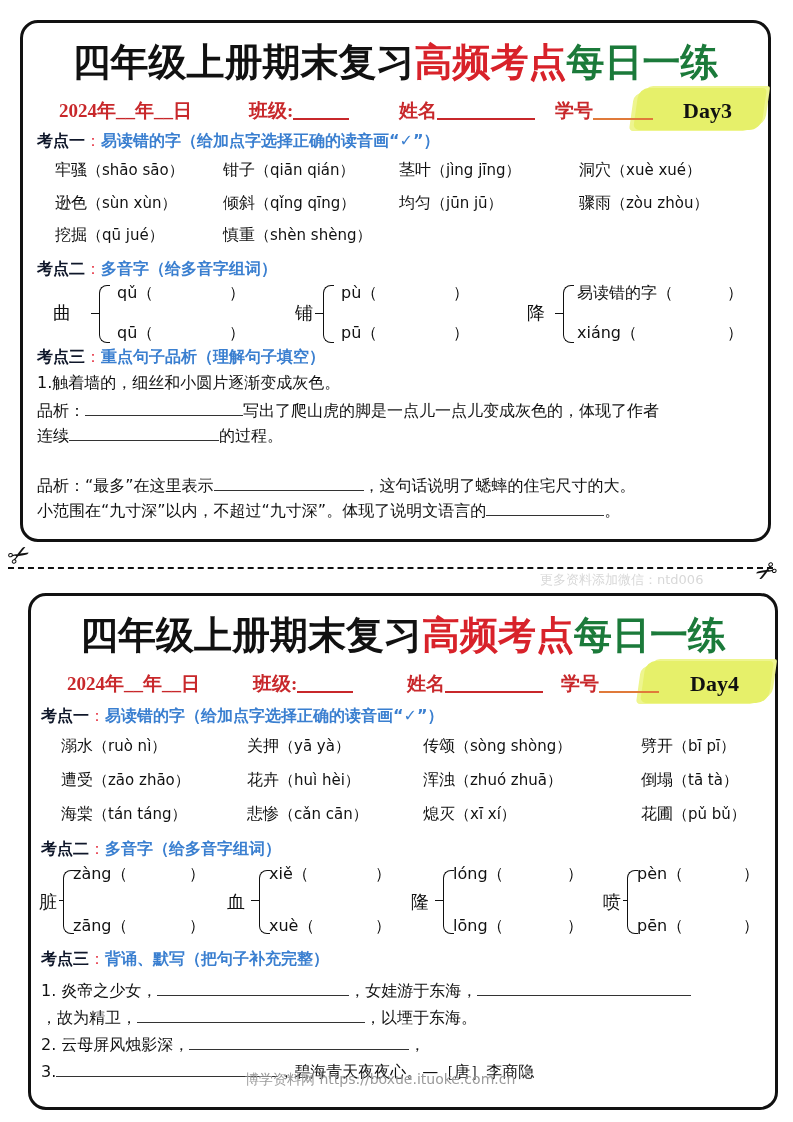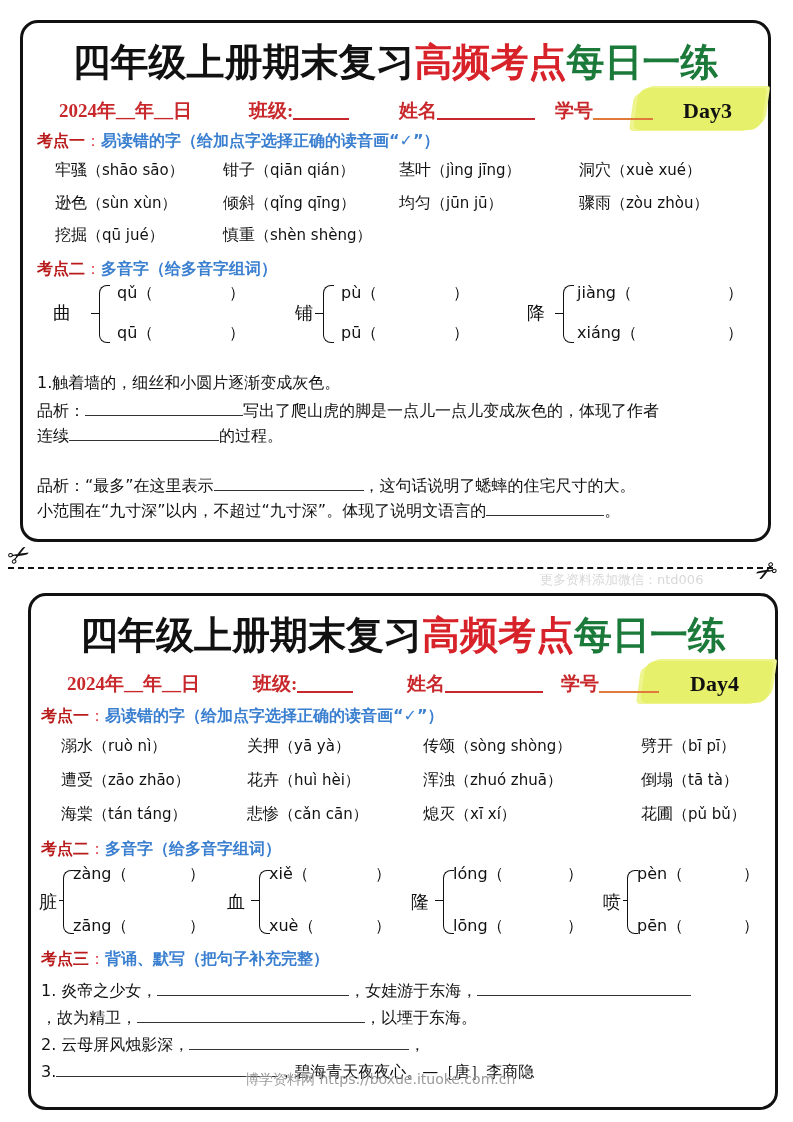--- a/index.html
+++ b/index.html
@@ -43,21 +43,21 @@
   }
   .day-label {
     position:absolute; right:36px; top:1px;
     font-family:"Liberation Serif", "DejaVu Serif", serif; font-weight:bold;
     font-size:22px; color:#111 !important;
   }
 
   .sec-head {
     position:absolute; left:14px; font-size:16px; font-weight:bold; white-space:nowrap;
   }
-  .sec-head .k { color:#b91c1c; }
+  .sec-head .k { color:#0f172a; }
   .sec-head .colon { color:#e8414f; font-weight:normal; }
   .sec-head .d { color:#3a7fd0; }
 
   .grid-row { position:absolute; left:32px; font-size:16px; white-space:nowrap; }
   .grid-row .cell { position:absolute; top:0; }
   .pin { font-family:"DejaVu Sans", sans-serif; font-size:15px; }
 
   .poly { position:absolute; font-size:16px; }
   .poly .ch { position:absolute; font-size:18px; }
   .poly .brace {
@@ -138,28 +138,31 @@
       <span class="rp" style="left:158px; top:2px">）</span>
     <span class="opt" style="left:46px; top:42px">pū（</span>
       <span class="rp" style="left:158px; top:42px">）</span>
     <span style="position:absolute;left:80px;top:2px;width:70px;height:18px"></span>
     <span style="position:absolute;left:80px;top:42px;width:70px;height:18px"></span>
   </div>
   <div class="poly" style="left:504px; top:258px; width:220px; height:64px;">
     <span class="ch" style="left:0; top:20px">降</span>
     <span class="tick" style="left:28px; top:32px"></span>
     <span class="brace" style="left:36px; top:4px; height:56px"></span>
-    <span class="opt" style="left:50px; top:2px">jiàng（</span>
+    <span class="opt" style="left:50px; top:2px">易读错的字（</span>
       <span class="rp" style="left:200px; top:2px">）</span>
     <span class="opt" style="left:50px; top:42px">xiáng（</span>
       <span class="rp" style="left:200px; top:42px">）</span>
     <span style="position:absolute;left:120px;top:2px;width:70px;height:18px"></span>
     <span style="position:absolute;left:120px;top:42px;width:70px;height:18px"></span>
   </div>
 
+  <div class="sec-head" style="top:324px">
+    <span class="k">考点三</span><span class="colon">：</span><span class="d">重点句子品析（理解句子填空）</span>
+  </div>
   <div class="line" style="top:350px">1.触着墙的，细丝和小圆片逐渐变成灰色。</div>
   <div class="line" style="top:376px">
     <b>品析：</b><span class="ul" style="width:158px"></span><span>写出了爬山虎的脚是一点儿一点儿变成灰色的，体现了作者</span>
   </div>
   <div class="line" style="top:401px">
     <span>连续</span><span class="ul" style="width:150px"></span><span>的过程。</span>
   </div>
   <div class="line" style="top:476px">
     <span>小范围在“九寸深”以内，不超过“九寸深”。体现了说明文语言的</span><span class="ul" style="width:118px"></span><span>。</span>
   </div>

